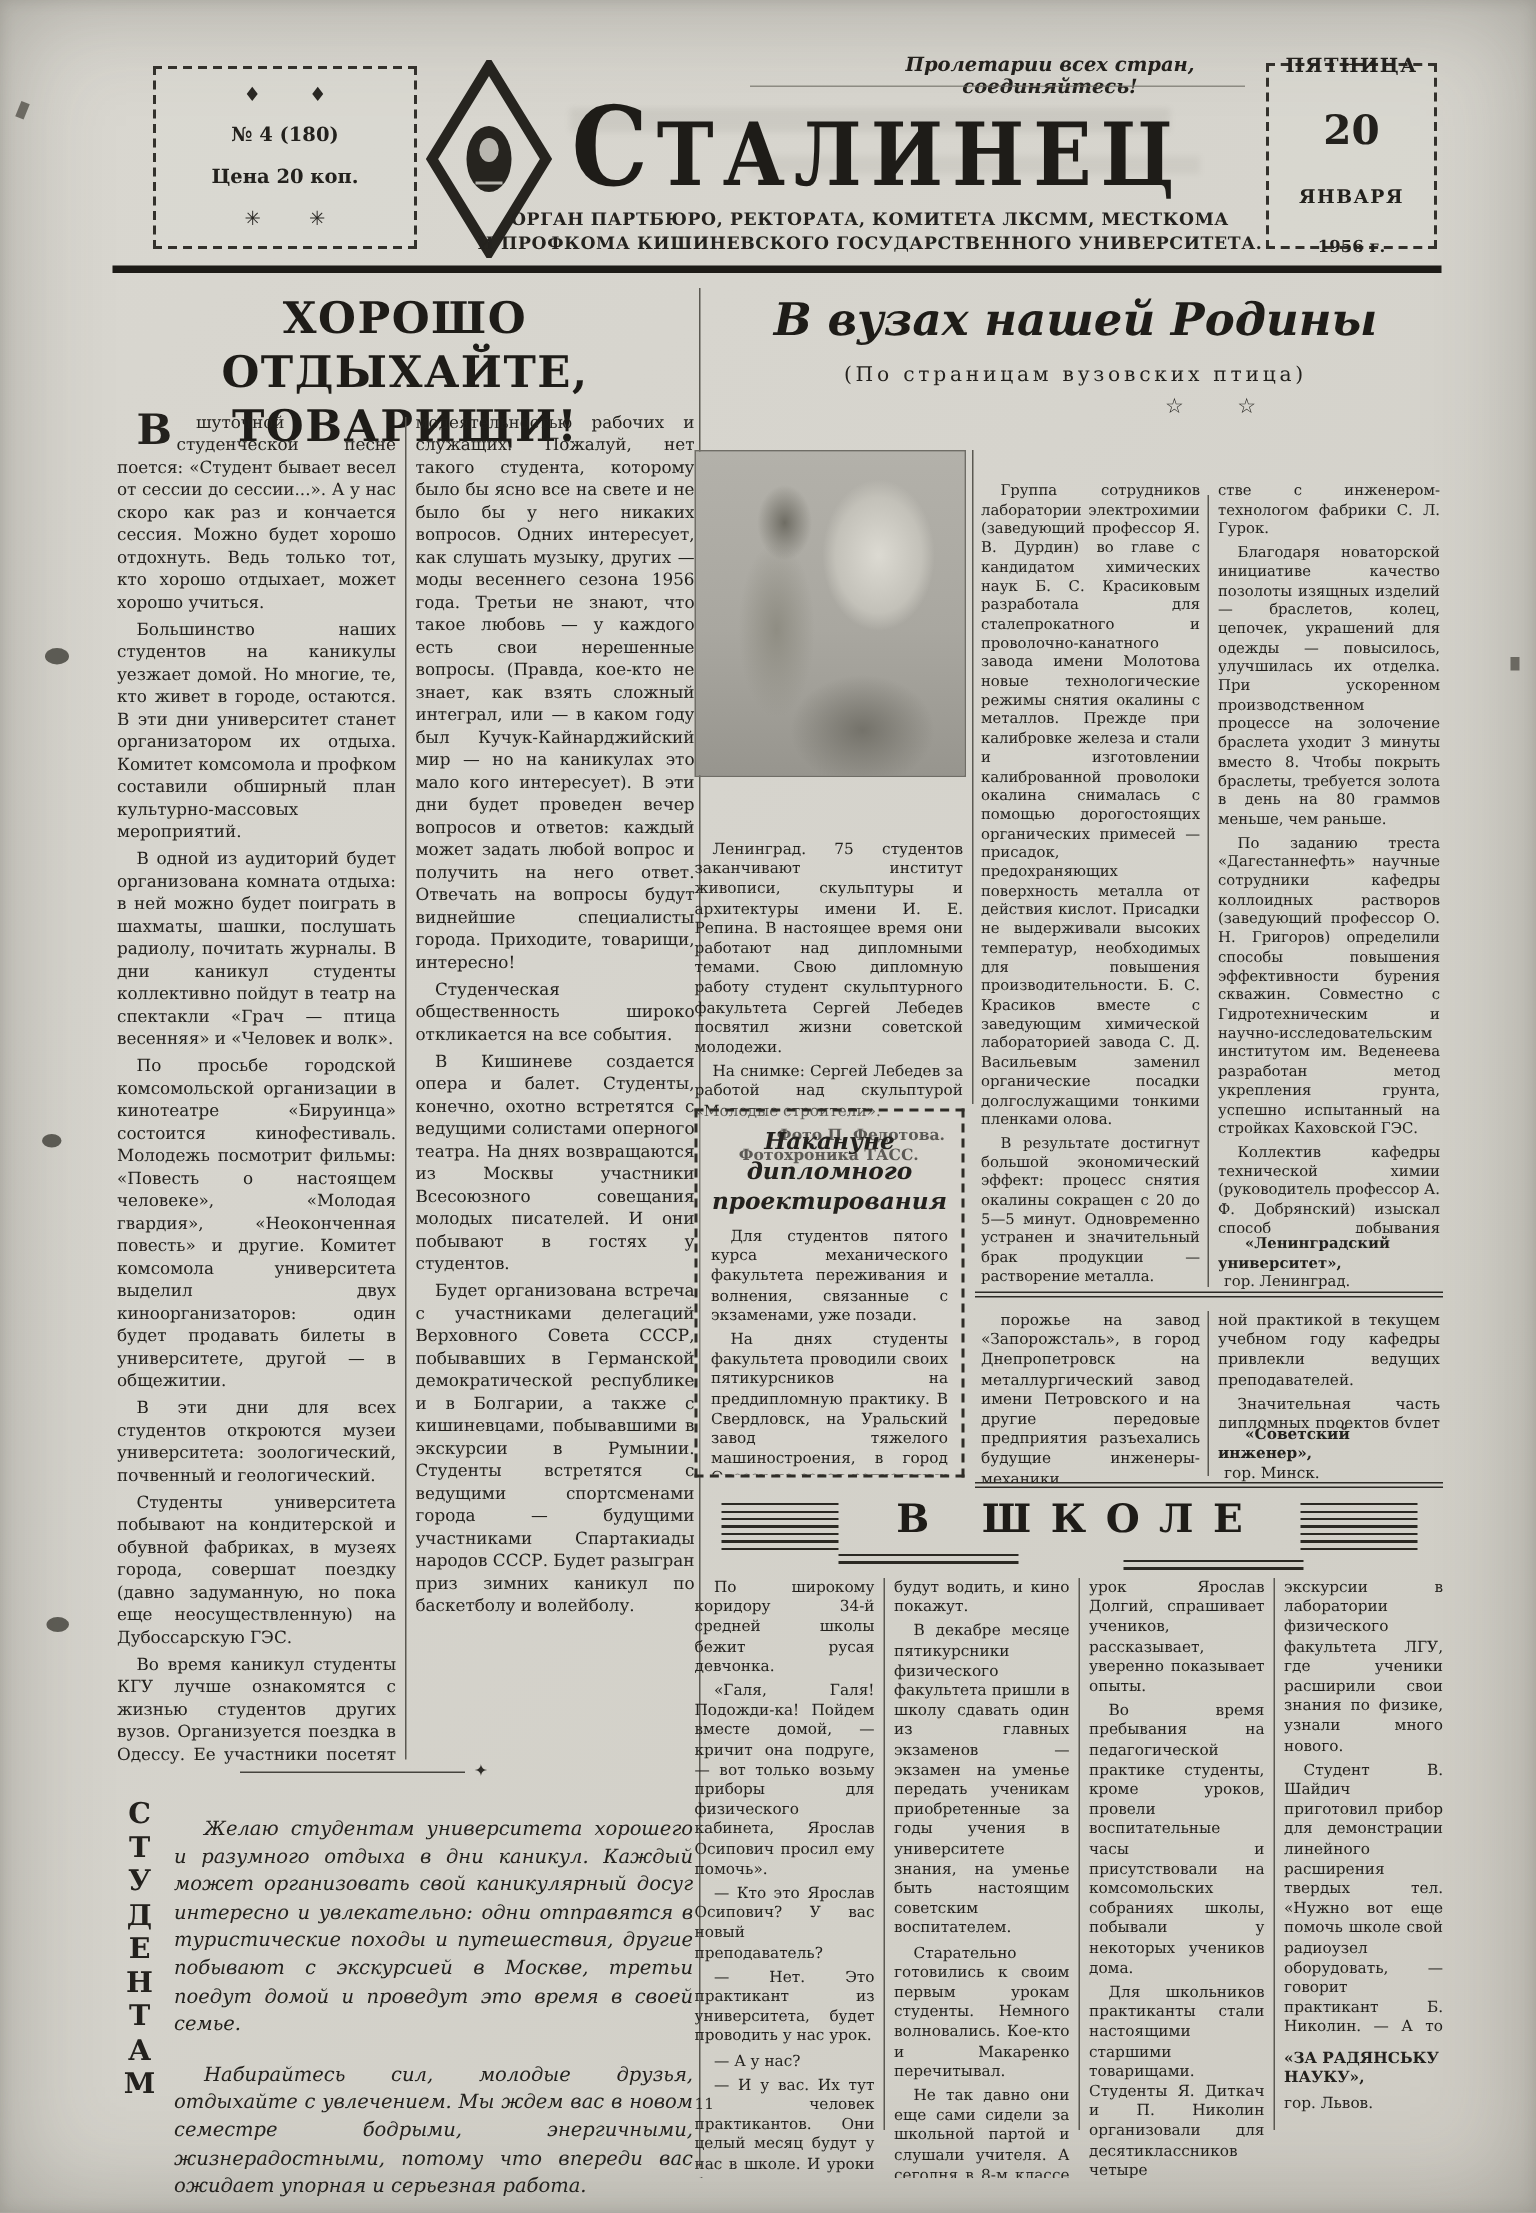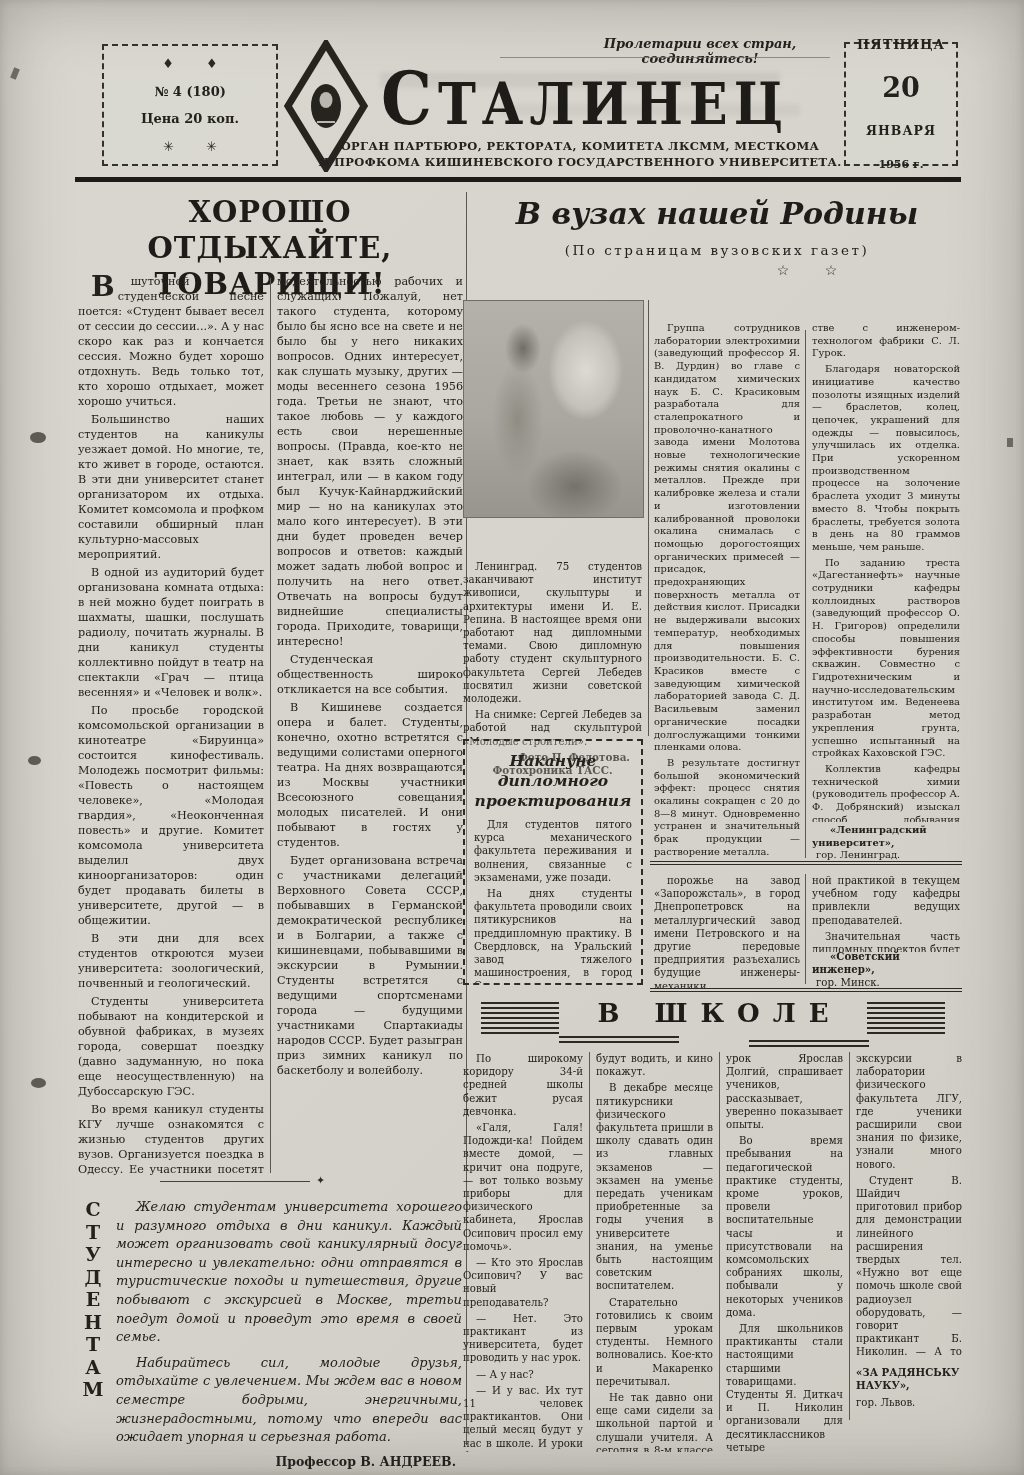--- a/index.html
+++ b/index.html
@@ -55,21 +55,21 @@
   .credit{font-size:10.4px;font-weight:bold;}
   .source-name{font-weight:bold;text-indent:18px;}
   .source-city{text-indent:4px;}
   .box-article{border:2px dashed #2e2c27;box-sizing:border-box;padding:8px 9px;background:rgba(222,220,213,.3);}
   .box-head{font-size:15.5px;line-height:20px;font-weight:bold;font-style:italic;text-align:center;margin:2px 0 7px 0;}
   .school-title{font-size:26px;font-weight:bold;letter-spacing:13px;text-indent:13px;text-align:center;color:#1e1c18;}
   .decor-lines{background:repeating-linear-gradient(180deg,#2b2923 0 1.6px,rgba(0,0,0,0) 1.6px 5px);}
   .end-rule{height:1px;background:#45433d;}
   .end-star{font-size:11px;color:#2e2c27;}
   .letter{font-style:italic;font-size:13px;line-height:18.6px;text-align:justify;}
-  .letter p{margin:2px 0 7px 0;text-indent:20px;}
+  .letter p{margin:15px 0 7px 0;text-indent:20px;}
   .letter-label{font-size:19px;line-height:22.5px;font-weight:bold;white-space:pre-line;text-align:center;}
   .signature{font-size:12.5px;font-weight:bold;text-align:right;padding-right:6px;}
   .hole{border-radius:50%;background:#48463f;opacity:.85;}
   .speck{background:#55534b;opacity:.8;}
   .smudge{background:#6b695f;filter:blur(2px);}
 </style>
 </head>
 <body>
 
 <div class="page">
@@ -147,37 +147,37 @@
     <div class="letter">
         <p>Желаю студентам университета хорошего и разумного отдыха в дни каникул. Каждый может организовать свой каникулярный досуг интересно и увлекательно: одни отправятся в туристические походы и путешествия, другие побывают с экскурсией в Москве, третьи поедут домой и проведут это время в своей семье.</p>
         <p>Набирайтесь сил, молодые друзья, отдыхайте с увлечением. Мы ждем вас в новом семестре бодрыми, энергичными, жизнерадостными, потому что впереди вас ожидает упорная и серьезная работа.</p>
       </div>
     <div class="signature">Профессор В. АНДРЕЕВ.</div>
   </div>
 
   <div class="abs vrule" style="left:466px;top:192px;height:1253px;"></div>
 
   <div class="abs vuzy-title" style="left:472px;top:196px;width:490px;">В вузах нашей Родины</div>
-  <div class="abs vuzy-sub" style="left:472px;top:242px;width:490px;">(По страницам вузовских газет)</div>
+  <div class="abs vuzy-sub" style="left:472px;top:242px;width:490px;">(По страницам вузовских птица)</div>
   <div class="abs stars" style="left:652px;top:262px;width:310px;">☆        ☆</div>
 
   <div class="abs photo" style="left:463px;top:300px;width:179px;height:216px;"></div>
   <div class="abs caption" style="left:463px;top:524px;width:179px;">
     <div>
         <p>Ленинград. 75 студентов заканчивают институт живописи, скульптуры и архитектуры имени И. Е. Репина. В настоящее время они работают над дипломными темами. Свою дипломную работу студент скульптурного факультета Сергей Лебедев посвятил жизни советской молодежи.</p>
         <p>На снимке: Сергей Лебедев за работой над скульптурой «Молодые строители».</p>
       </div>
     <div class="credit" style="text-align:right;padding-right:12px;">Фото П. Федотова.</div>
     <div class="credit" style="text-align:center;">Фотохроника ТАСС.</div>
   </div>
   <div class="abs vrule" style="left:648px;top:300px;height:436px;"></div>
 
   <div class="abs col body-m" style="left:654px;top:322px;width:146px;height:538px;">
       <p>Группа сотрудников лаборатории электрохимии (заведующий профессор Я. В. Дурдин) во главе с кандидатом химических наук Б. С. Красиковым разработала для сталепрокатного и проволочно-канатного завода имени Молотова новые технологические режимы снятия окалины с металлов. Прежде при калибровке железа и стали и изготовлении калиброванной проволоки окалина снималась с помощью дорогостоящих органических примесей — присадок, предохраняющих поверхность металла от действия кислот. Присадки не выдерживали высоких температур, необходимых для повышения производительности. Б. С. Красиков вместе с заведующим химической лабораторией завода С. Д. Васильевым заменил органические посадки долгослужащими тонкими пленками олова.</p>
-      <p>В результате достигнут большой экономический эффект: процесс снятия окалины сокращен с 20 до 8—8 минут. Одновременно устранен и значительный брак продукции — растворение металла.</p>
+      <p>В результате достигнут большой экономический эффект: процесс снятия окалины сокращен с 20 до 5—5 минут. Одновременно устранен и значительный брак продукции — растворение металла.</p>
     </div>
   <div class="abs vrule" style="left:805px;top:330px;height:528px;"></div>
   <div class="abs col body-m cont" style="left:812px;top:322px;width:148px;height:500px;">
       <p>стве с инженером-технологом фабрики С. Л. Гурок.</p>
       <p>Благодаря новаторской инициативе качество позолоты изящных изделий — браслетов, колец, цепочек, украшений для одежды — повысилось, улучшилась их отделка. При ускоренном производственном процессе на золочение браслета уходит 3 минуты вместо 8. Чтобы покрыть браслеты, требуется золота в день на 80 граммов меньше, чем раньше.</p>
       <p>По заданию треста «Дагестаннефть» научные сотрудники кафедры коллоидных растворов (заведующий профессор О. Н. Григоров) определили способы повышения эффективности бурения скважин. Совместно с Гидротехническим и научно-исследовательским институтом им. Веденеева разработан метод укрепления грунта, успешно испытанный на стройках Каховской ГЭС.</p>
       <p>Коллектив кафедры технической химии (руководитель профессор А. Ф. Добрянский) изыскал способ добывания высококачественного дизельного топлива и смазочного масла из сланцевой смолы взамен нефти. Этот метод применяется в прибалтийских республиках.</p>
     </div>
   <div class="abs body-m" style="left:812px;top:824px;width:148px;">
     <div class="source-name">«Ленинградский университет»,</div>

